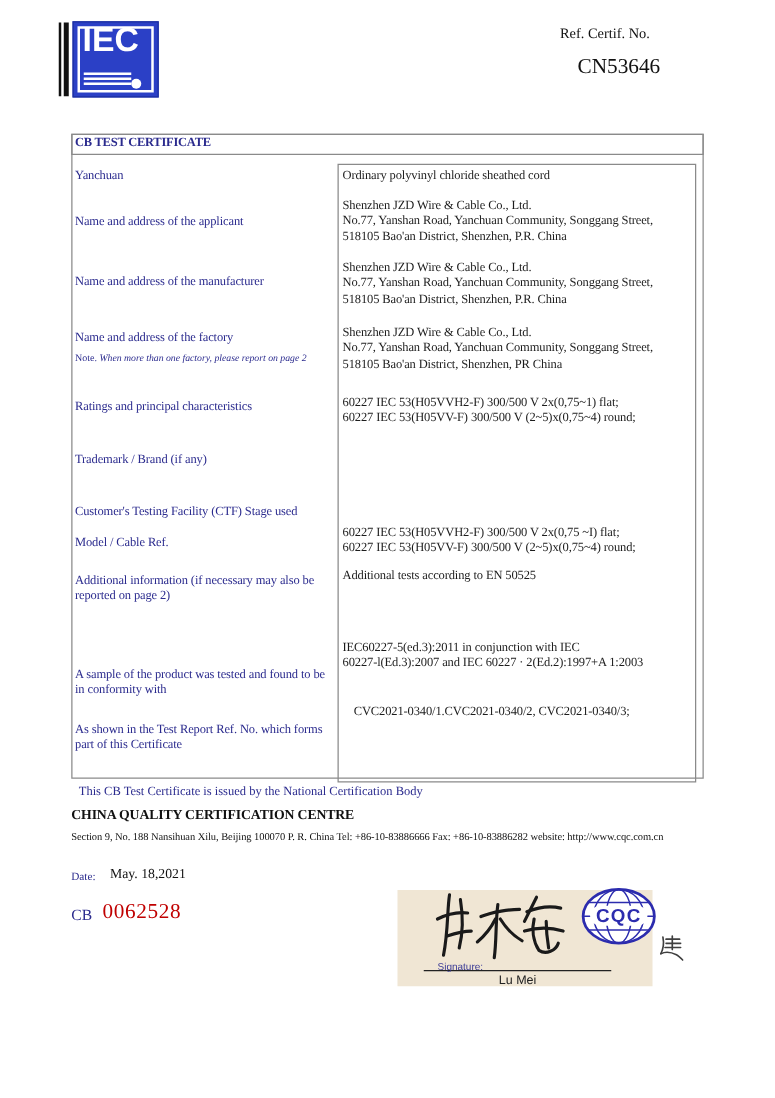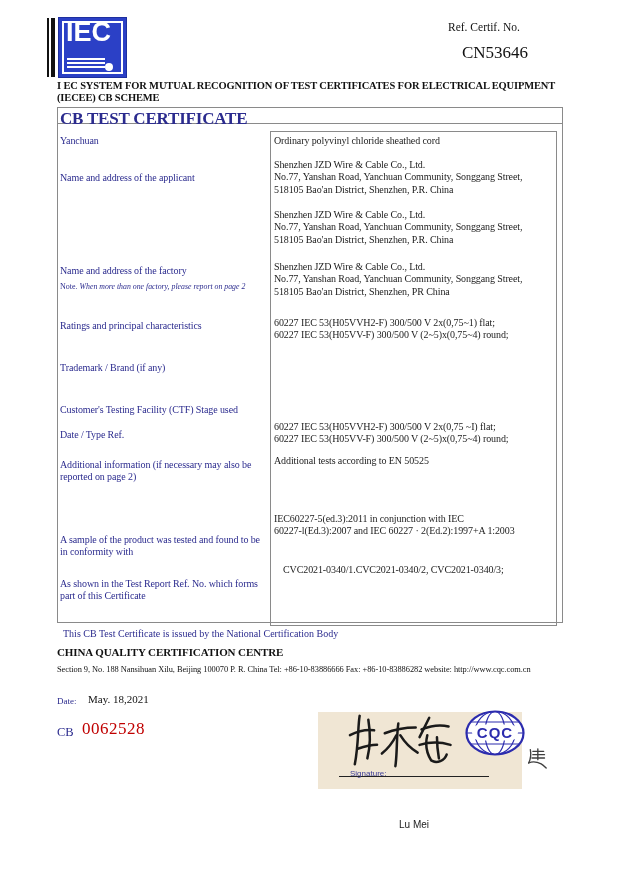--- a/index.html
+++ b/index.html
@@ -17,21 +17,21 @@
   .iec-dot { position:absolute; left:46px; bottom:6px; width:8px; height:8px; background:#fff; border-radius:50%; }
 
   .ref-label { position:absolute; left:448px; top:21px; font-size:11.5px; color:#111; }
   .ref-value { position:absolute; left:462px; top:43px; font-size:17px; color:#111;font-family:Liberation Serif, serif; }
 
   .scheme { position:absolute; left:57px; top:80px; width:515px; font-weight:bold; font-size:10.5px; line-height:11.8px; color:#111; letter-spacing:-0.15px; white-space:pre-line; }
 
   
   .outer-box { position:absolute; left:57px; top:107px; width:506px; height:516px; border:1px solid #8a8a8a; }
   .title-row { position:absolute; left:57px; top:107px; width:506px; height:17px; border:1px solid #8a8a8a; }
-  .cert-title { position:absolute; left:60px; top:109px; font-weight:bold; font-size:17px; color:#2b2b8e; letter-spacing:-0.2px; }
+  .cert-title { position:absolute; left:60px; top:109px; font-weight:bold; font-size:10px; color:#2b2b8e; letter-spacing:-0.2px; }
   .inner-box { position:absolute; left:270px; top:131px; width:287px; height:495px; border:1px solid #8a8a8a; }
 
   .lbl { position:absolute; left:60px; width:200px; font-size:10px; line-height:11.5px; color:#2b2b8e; letter-spacing:-0.1px; }
   .val { position:absolute; left:274px; width:280px; font-size:10px; line-height:12.3px; color:#1c1c1c; letter-spacing:-0.1px; white-space:pre-line; }
   .note-line { position:absolute; left:60px; width:230px; font-size:8px; color:#2b2b8e; white-space:nowrap; }
   .note-italic { font-style:italic; font-size:7.8px; }
 
   .issued-note { position:absolute; left:63px; top:628px; font-size:10px; color:#2b2b8e; }
 
   .issuer-name { position:absolute; left:57px; top:646px; font-weight:bold; font-size:11px; color:#111; letter-spacing:-0.1px;text-align:center; }
@@ -39,21 +39,21 @@
   .date-label { position:absolute; left:57px; top:696px; font-size:9px; color:#2b2b8e; }
   .date-value { position:absolute; left:88px; top:693px; font-size:11px; color:#111; }
   .cb-prefix { position:absolute; left:57px; top:725px; font-size:12.5px; color:#2b2b8e; }
   .cb-number { position:absolute; left:82px; top:719px; font-size:17px; color:#c00000; letter-spacing:0.5px; }
 
   
   .sig-patch { position:absolute; left:318px; top:712px; width:204px; height:77px; background:linear-gradient(135deg,#f3ecdd 0%,#efe4d0 60%,#ead fcc 100%); background-color:#f0e6d4; }
   .sig-label { position:absolute; left:321px; top:769px; font-size:8px; color:#3c3c96; font-family:"Liberation Sans","DejaVu Sans",sans-serif;padding-left:29px; }
   .sig-strokes { position:absolute; left:342px; top:712px; width:130px; height:58px; }
   .sig-line { position:absolute; left:339px; top:776px; width:150px; border-top:1.6px solid #222; }
-  .sig-name { position:absolute; left:399px; top:779px; font-size:10px; color:#222; font-family:"Liberation Sans","DejaVu Sans",sans-serif;margin-top:40px; }
+  .sig-name { position:absolute; left:399px; top:779px; font-size:10px; color:#222; font-family:"Liberation Sans","DejaVu Sans",sans-serif; }
   .cqc-logo { position:absolute; left:464px; top:709px; width:62px; height:48px; }
   .seal { position:absolute; left:527px; top:747px; width:20px; height:22px; }
 </style>
 </head>
 <body>
 
 <div class="page">
 
   <div class="logo-bar1"></div>
   <div class="logo-bar2"></div>
@@ -64,57 +64,56 @@
       <div class="iec-stripe"></div>
         <div class="iec-stripe"></div>
         <div class="iec-stripe"></div>
     </div>
     <div class="iec-dot"></div>
   </div>
 
   <div class="ref-label">Ref. Certif. No.</div>
   <div class="ref-value">CN53646</div>
 
-  <div class="scheme">I EC SYSTEM FOR MUTUAL RECOGNITION OF TEST CERTIFICATES FOR ELECTRICAL EQUIPMENT
-(IECEE) CB SCHEME</div>
 
   <div class="outer-box"></div>
   <div class="title-row"></div>
   <div class="cert-title">CB TEST CERTIFICATE</div>
   <div class="inner-box"></div>
 
   <div class="lbl" style="top:135px">Yanchuan</div>
   <div class="val" style="top:135px">Ordinary polyvinyl chloride sheathed cord</div>
 
   <div class="lbl" style="top:172px">Name and address of the applicant</div>
   <div class="val" style="top:159px">Shenzhen JZD Wire &amp; Cable Co., Ltd.
 No.77, Yanshan Road, Yanchuan Community, Songgang Street,
 518105 Bao'an District, Shenzhen, P.R. China</div>
 
+  <div class="lbl" style="top:220px">Name and address of the manufacturer</div>
   <div class="val" style="top:209px">Shenzhen JZD Wire &amp; Cable Co., Ltd.
 No.77, Yanshan Road, Yanchuan Community, Songgang Street,
 518105 Bao'an District, Shenzhen, P.R. China</div>
 
   <div class="lbl" style="top:265px">Name and address of the factory</div>
   <div class="note-line" style="top:282px"><span>Note.</span> <span class="note-italic">When more than one factory, please report on page 2</span></div>
   <div class="val" style="top:261px">Shenzhen JZD Wire &amp; Cable Co., Ltd.
 No.77, Yanshan Road, Yanchuan Community, Songgang Street,
 518105 Bao'an District, Shenzhen, PR China</div>
 
   <div class="lbl" style="top:320px">Ratings and principal characteristics</div>
   <div class="val" style="top:317px">60227 IEC 53(H05VVH2-F) 300/500 V 2x(0,75~1) flat;
 60227 IEC 53(H05VV-F) 300/500 V (2~5)x(0,75~4) round;</div>
 
   <div class="lbl" style="top:362px">Trademark / Brand (if any)</div>
   <div class="val" style="top:362px"></div>
 
   <div class="lbl" style="top:404px">Customer's Testing Facility (CTF) Stage used</div>
   <div class="val" style="top:404px"></div>
 
-  <div class="lbl" style="top:429px">Date / Type Ref.</div>
+  <div class="lbl" style="top:429px">Model / Cable Ref.</div>
   <div class="val" style="top:421px">60227 IEC 53(H05VVH2-F) 300/500 V 2x(0,75 ~I) flat;
 60227 IEC 53(H05VV-F) 300/500 V (2~5)x(0,75~4) round;</div>
 
   <div class="lbl" style="top:459px;width:205px">Additional information (if necessary may also be reported on page 2)</div>
   <div class="val" style="top:455px">Additional tests according to EN 50525</div>
 
   <div class="lbl" style="top:534px;width:200px">A sample of the product was tested and found to be in conformity with</div>
   <div class="val" style="top:513px">IEC60227-5(ed.3):2011 in conjunction with IEC
 60227-l(Ed.3):2007 and IEC 60227 · 2(Ed.2):1997+A 1:2003</div>
 

